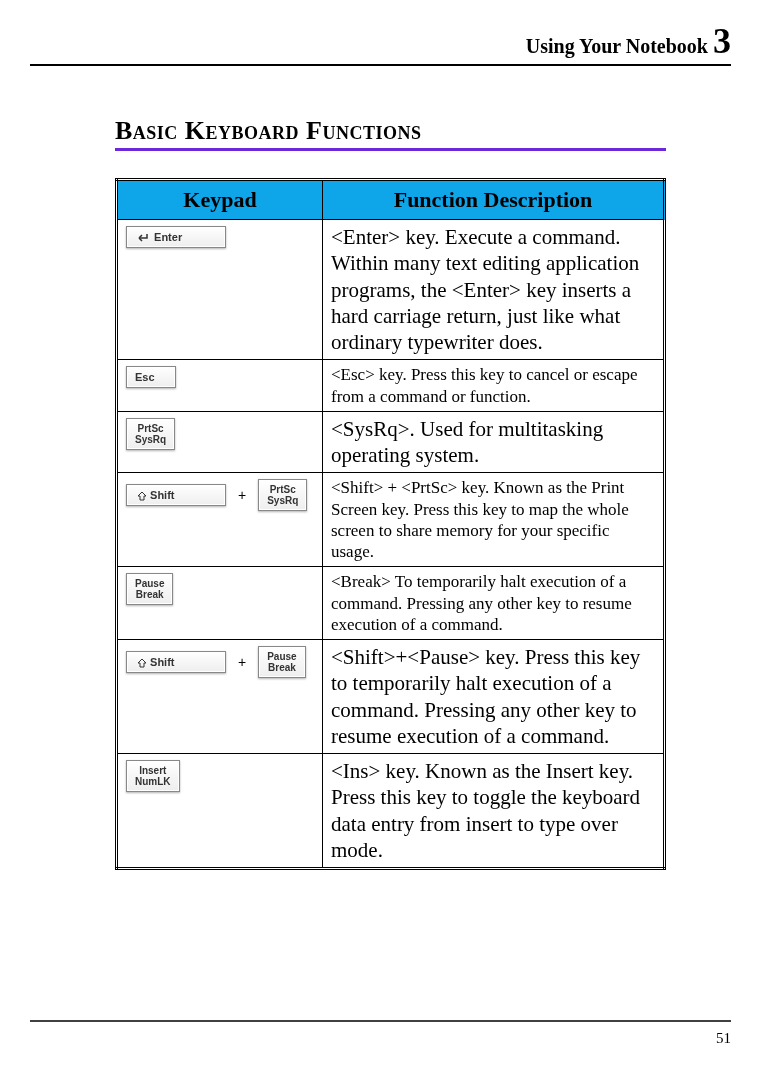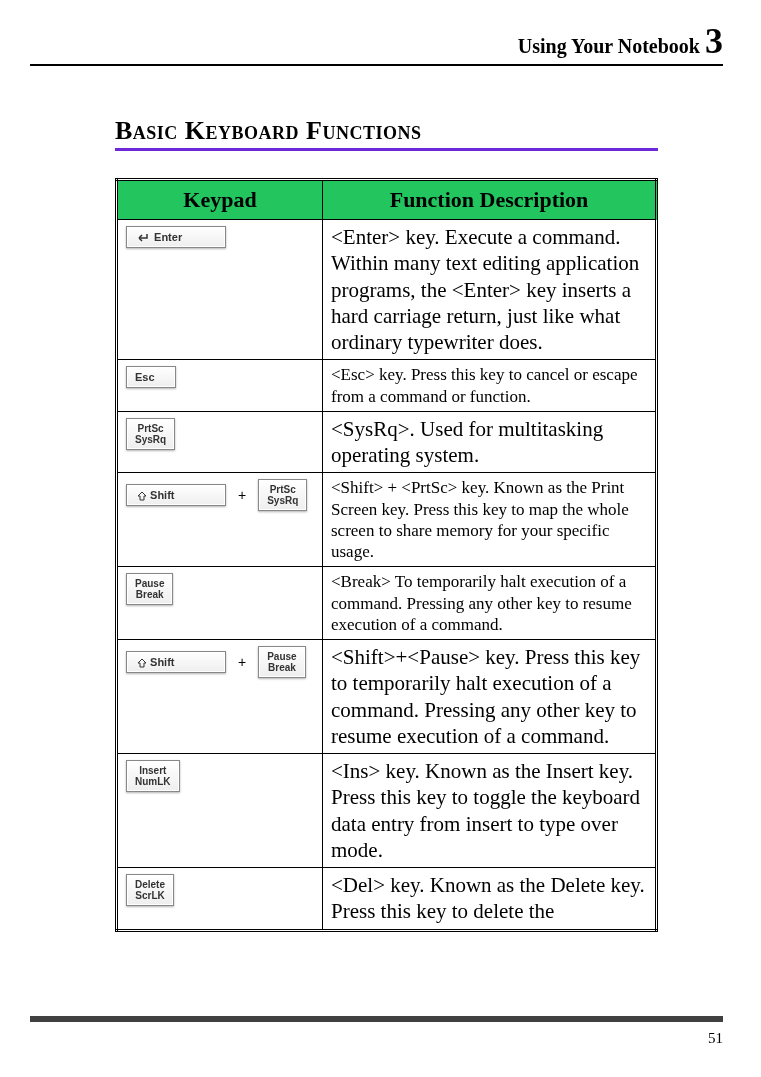--- a/index.html
+++ b/index.html
@@ -5,21 +5,21 @@
     * { box-sizing: border-box; margin: 0; padding: 0; }
     body {
       font-family: Garamond, "Times New Roman", serif;
       background: #fff;
       width: 761px;
       height: 1077px;
       position: relative;
       color: #000;
     }
     .page {
-      padding: 20px 38px 30px 30px;
+      padding: 20px 30px 30px 30px;
       height: 100%;
       display: flex;
       flex-direction: column;
     }
     .header-region {
       border-bottom: 2px solid #000;
       padding-bottom: 2px;
       margin-bottom: 50px;
     }
     .running-header {
@@ -49,21 +49,21 @@
       border-collapse: collapse;
       border: 3px double #000;
     }
     .kb-table th, .kb-table td {
       border: 1px solid #000;
       padding: 4px 8px;
       vertical-align: top;
       text-align: left;
     }
     .kb-table th {
-      background: #22c55e;
+      background: #0ea5e9;
       font-weight: bold;
       font-size: 22px;
       text-align: center;
       padding: 6px 8px;
     }
     .col-keypad { width: 206px; }
     .desc-large { font-size: 21px; line-height: 1.25; margin-top: 8px; }
     .desc-small { font-size: 17px; line-height: 1.25; }
     .key {
       display: inline-block;
@@ -82,21 +82,21 @@
       margin: 2px 0;
     }
     .key .sub { display: block; font-size: 10px; font-weight: bold; }
     .key.wide { min-width: 100px; text-align: left; padding-left: 10px; }
     .key.med { min-width: 50px; }
     .key svg { vertical-align: middle; }
     .keycombo { display: inline-flex; align-items: center; gap: 12px; }
     .plus { font-size: 14px; font-family: Arial, sans-serif; }
     .keypad-cell { padding: 6px 6px 4px 6px; }
     .footer-region {
-      border-top: 6px solid #404040;
+      border-top: 2px solid #404040;
       margin-top: 20px;
       padding-top: 8px;
     }
     .page-num {
       text-align: right;
       font-size: 15px;
     }
   </style>
 </head>
 <body>
@@ -204,29 +204,20 @@
         <tr>
           <td class="keypad-cell">
             <span class="key">
               <span class="sub">Insert</span>
               <span class="sub">NumLK</span>
             </span>
           </td>
           <td class="desc-large">&lt;Ins&gt; key. Known as the Insert key. Press this key to toggle the keyboard data entry from insert to type over mode.</td>
         </tr>
 
-        <tr>
-          <td class="keypad-cell">
-            <span class="key">
-              <span class="sub">Delete</span>
-              <span class="sub">ScrLK</span>
-            </span>
-          </td>
-          <td class="desc-large">&lt;Del&gt; key. Known as the Delete key. Press this key to delete the</td>
-        </tr>
       </tbody>
     </table>
   </div>
 
   <div class="footer-region">
     <div class="page-num">51</div>
   </div>
 </div>
 
 </body></html>

